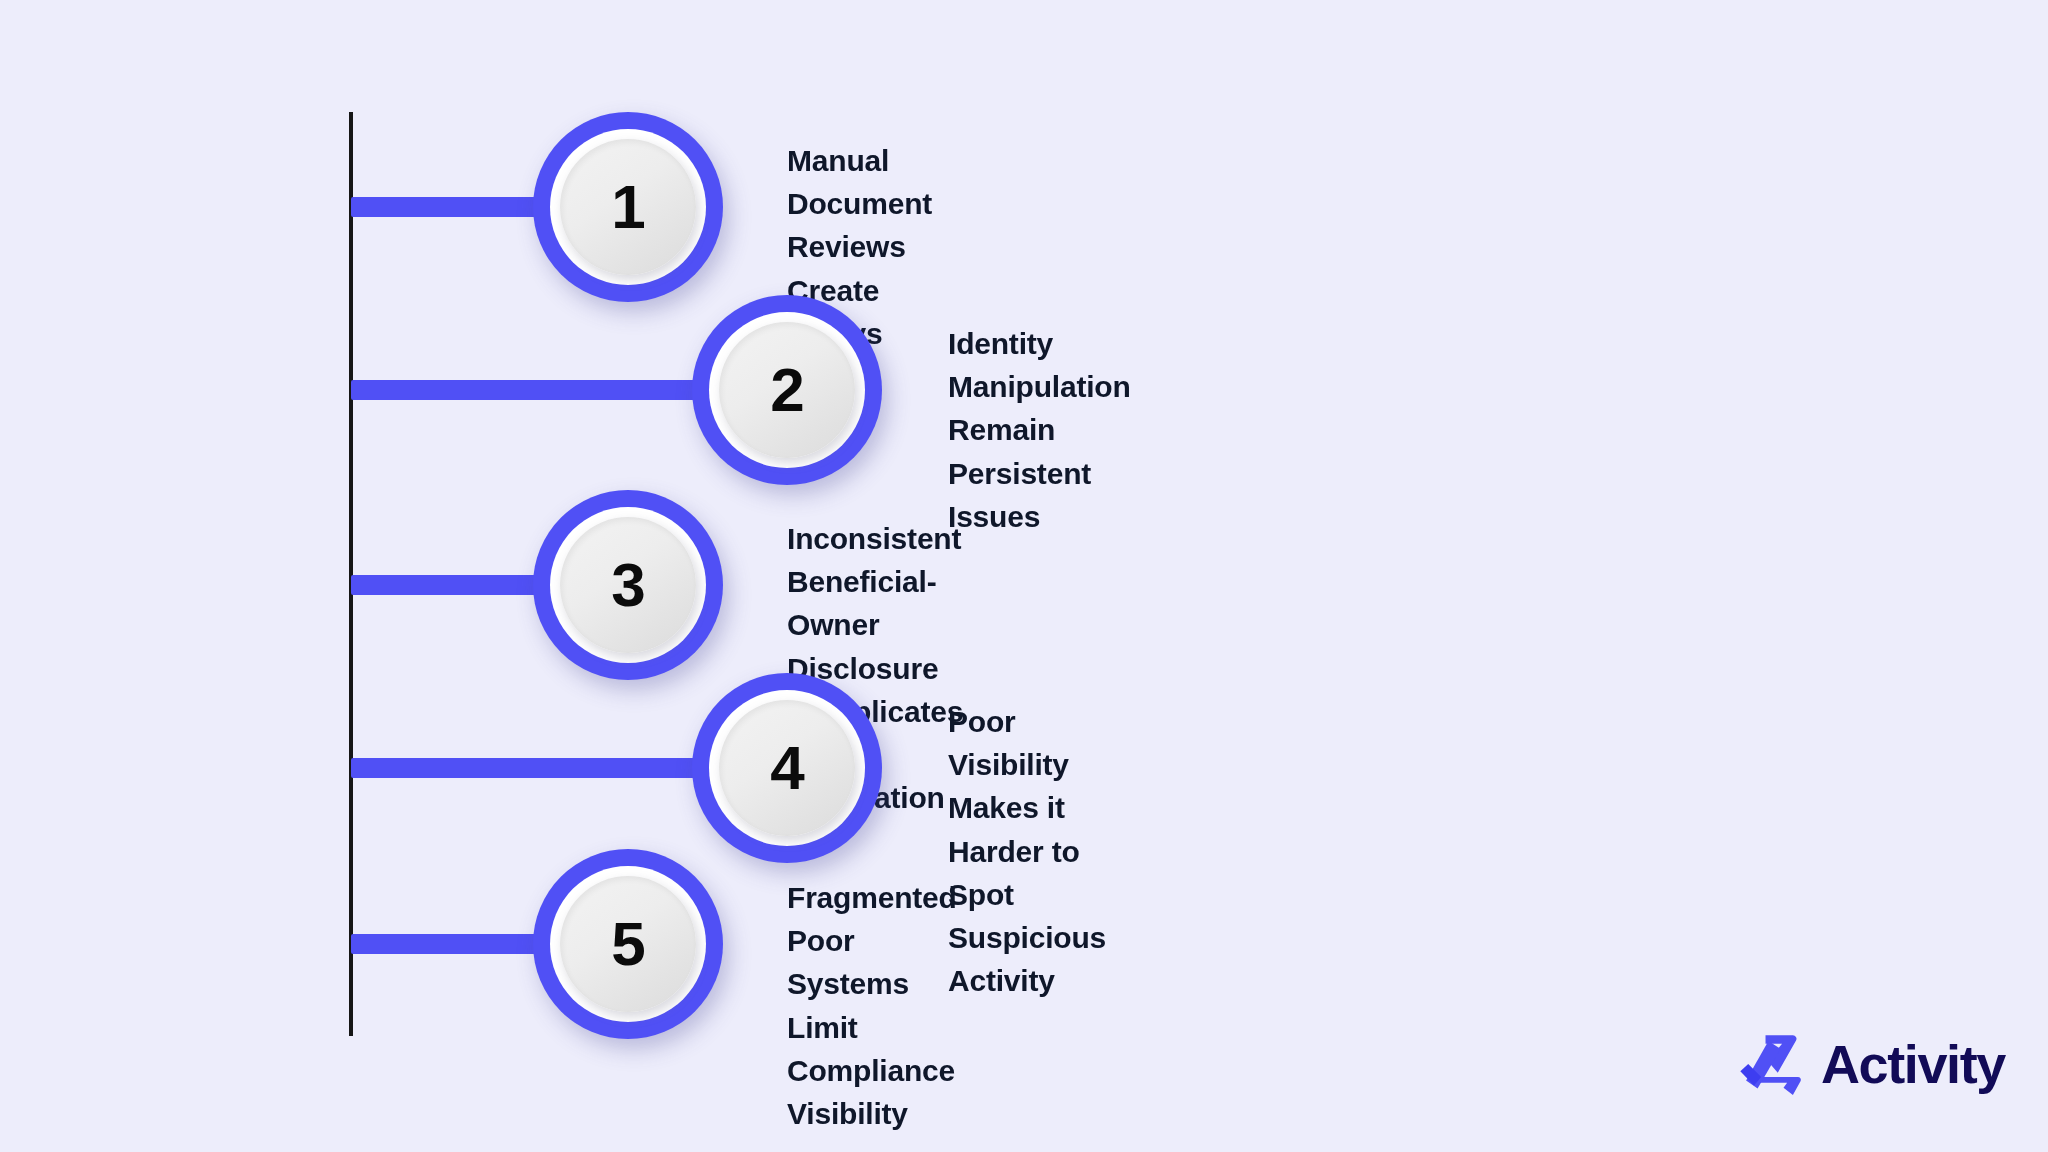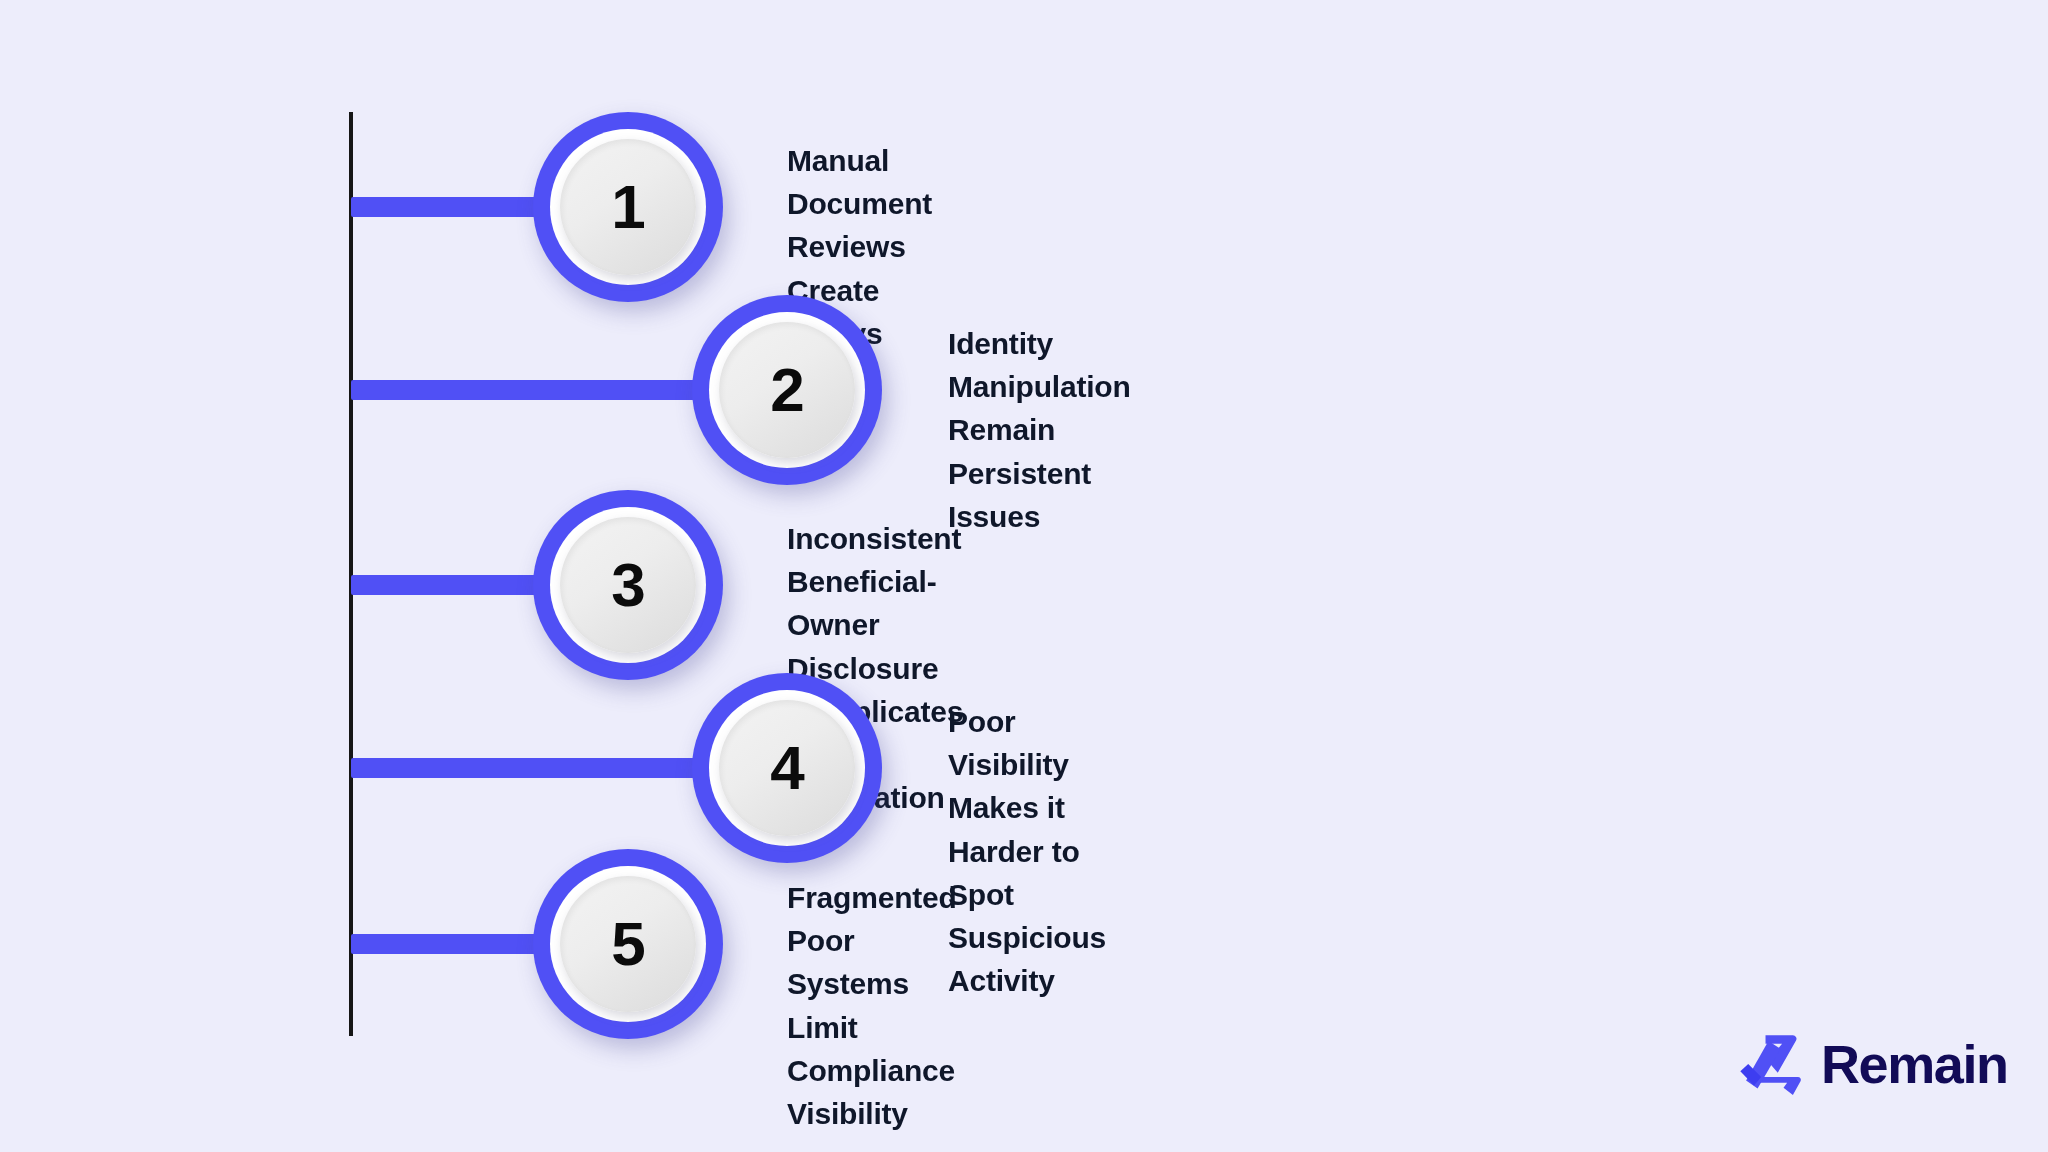--- a/index.html
+++ b/index.html
@@ -205,16 +205,16 @@
     <svg class="logo-mark" viewBox="0 0 100 100" aria-hidden="true">
 
       <path d="M41 10 H79 a5 5 0 0 1 4.4 7.4 L58 62 L44 46 L64 22 H41 Z" fill="#5050f5"></path>
 
       <path d="M29 68 H86 a4 4 0 0 1 3.6 5.8 L79 93 L66 83 L71 76 H29 Z" fill="#5050f5"></path>
 
       <path d="M45 18 L62 29 L30 84 L14 73 Z" fill="#5050f5"></path>
 
       <path d="M6 60 L17 50 L35 68 L25 80 Z" fill="#3d3df0"></path>
     </svg>
-    <span class="logo-text">Remain</span>
+    <span class="logo-text">Activity</span>
   </div>
 
 </div>
 
 </body></html>

